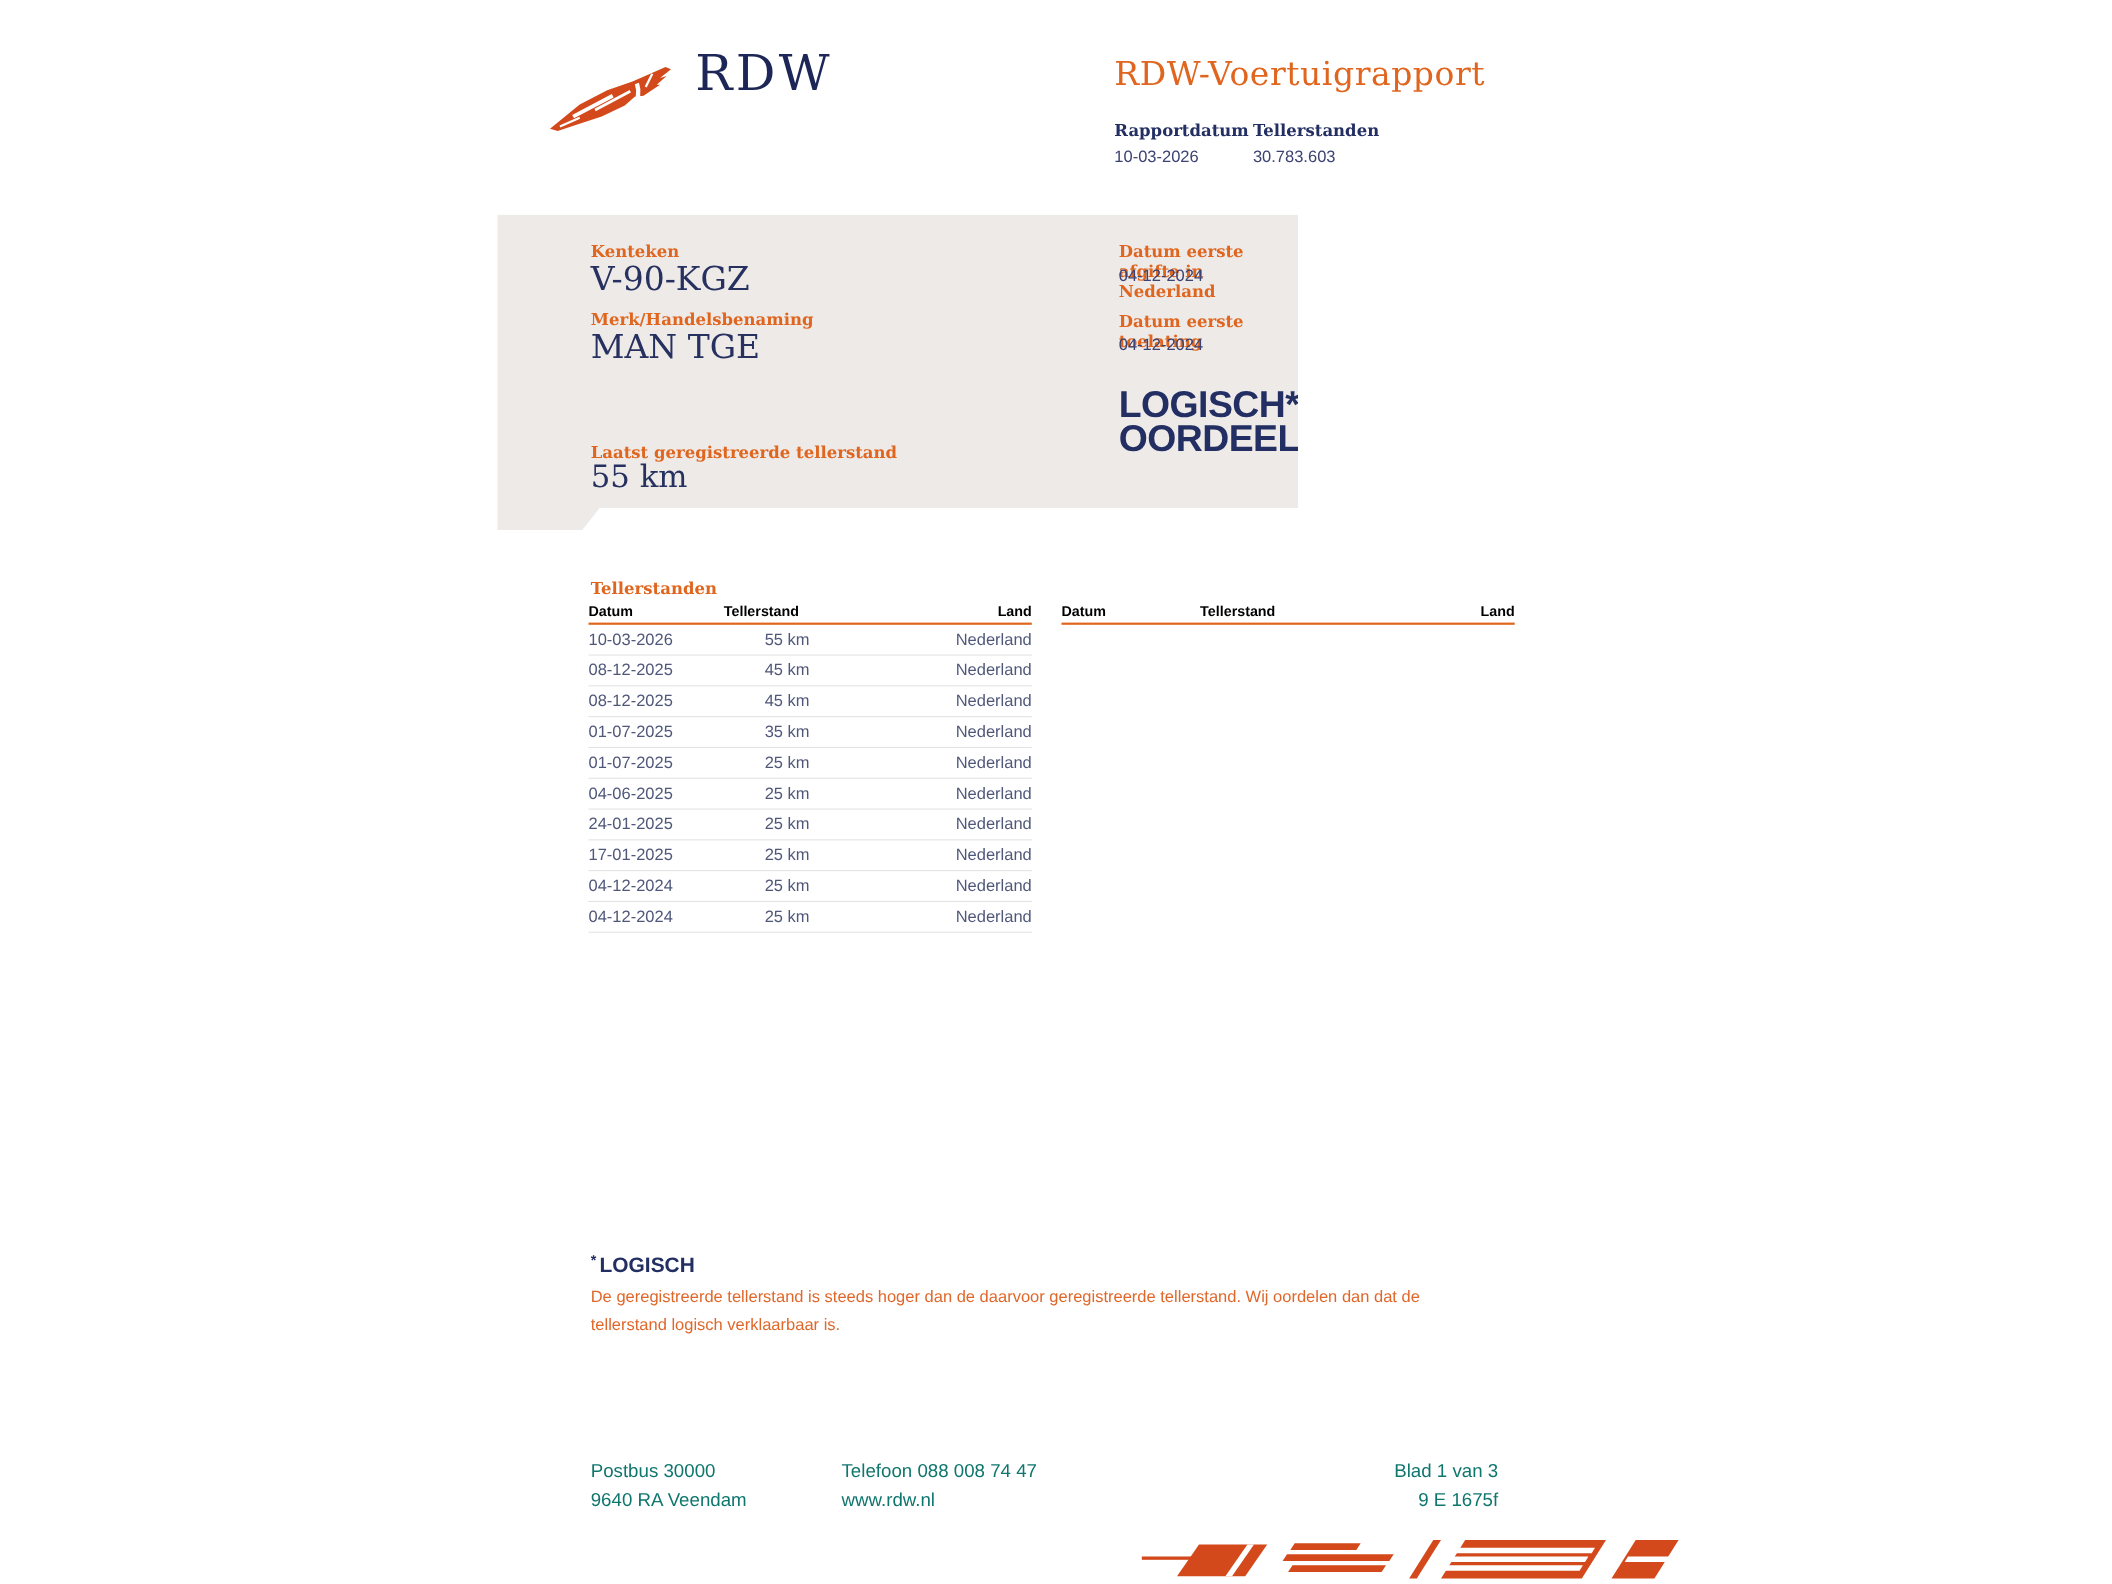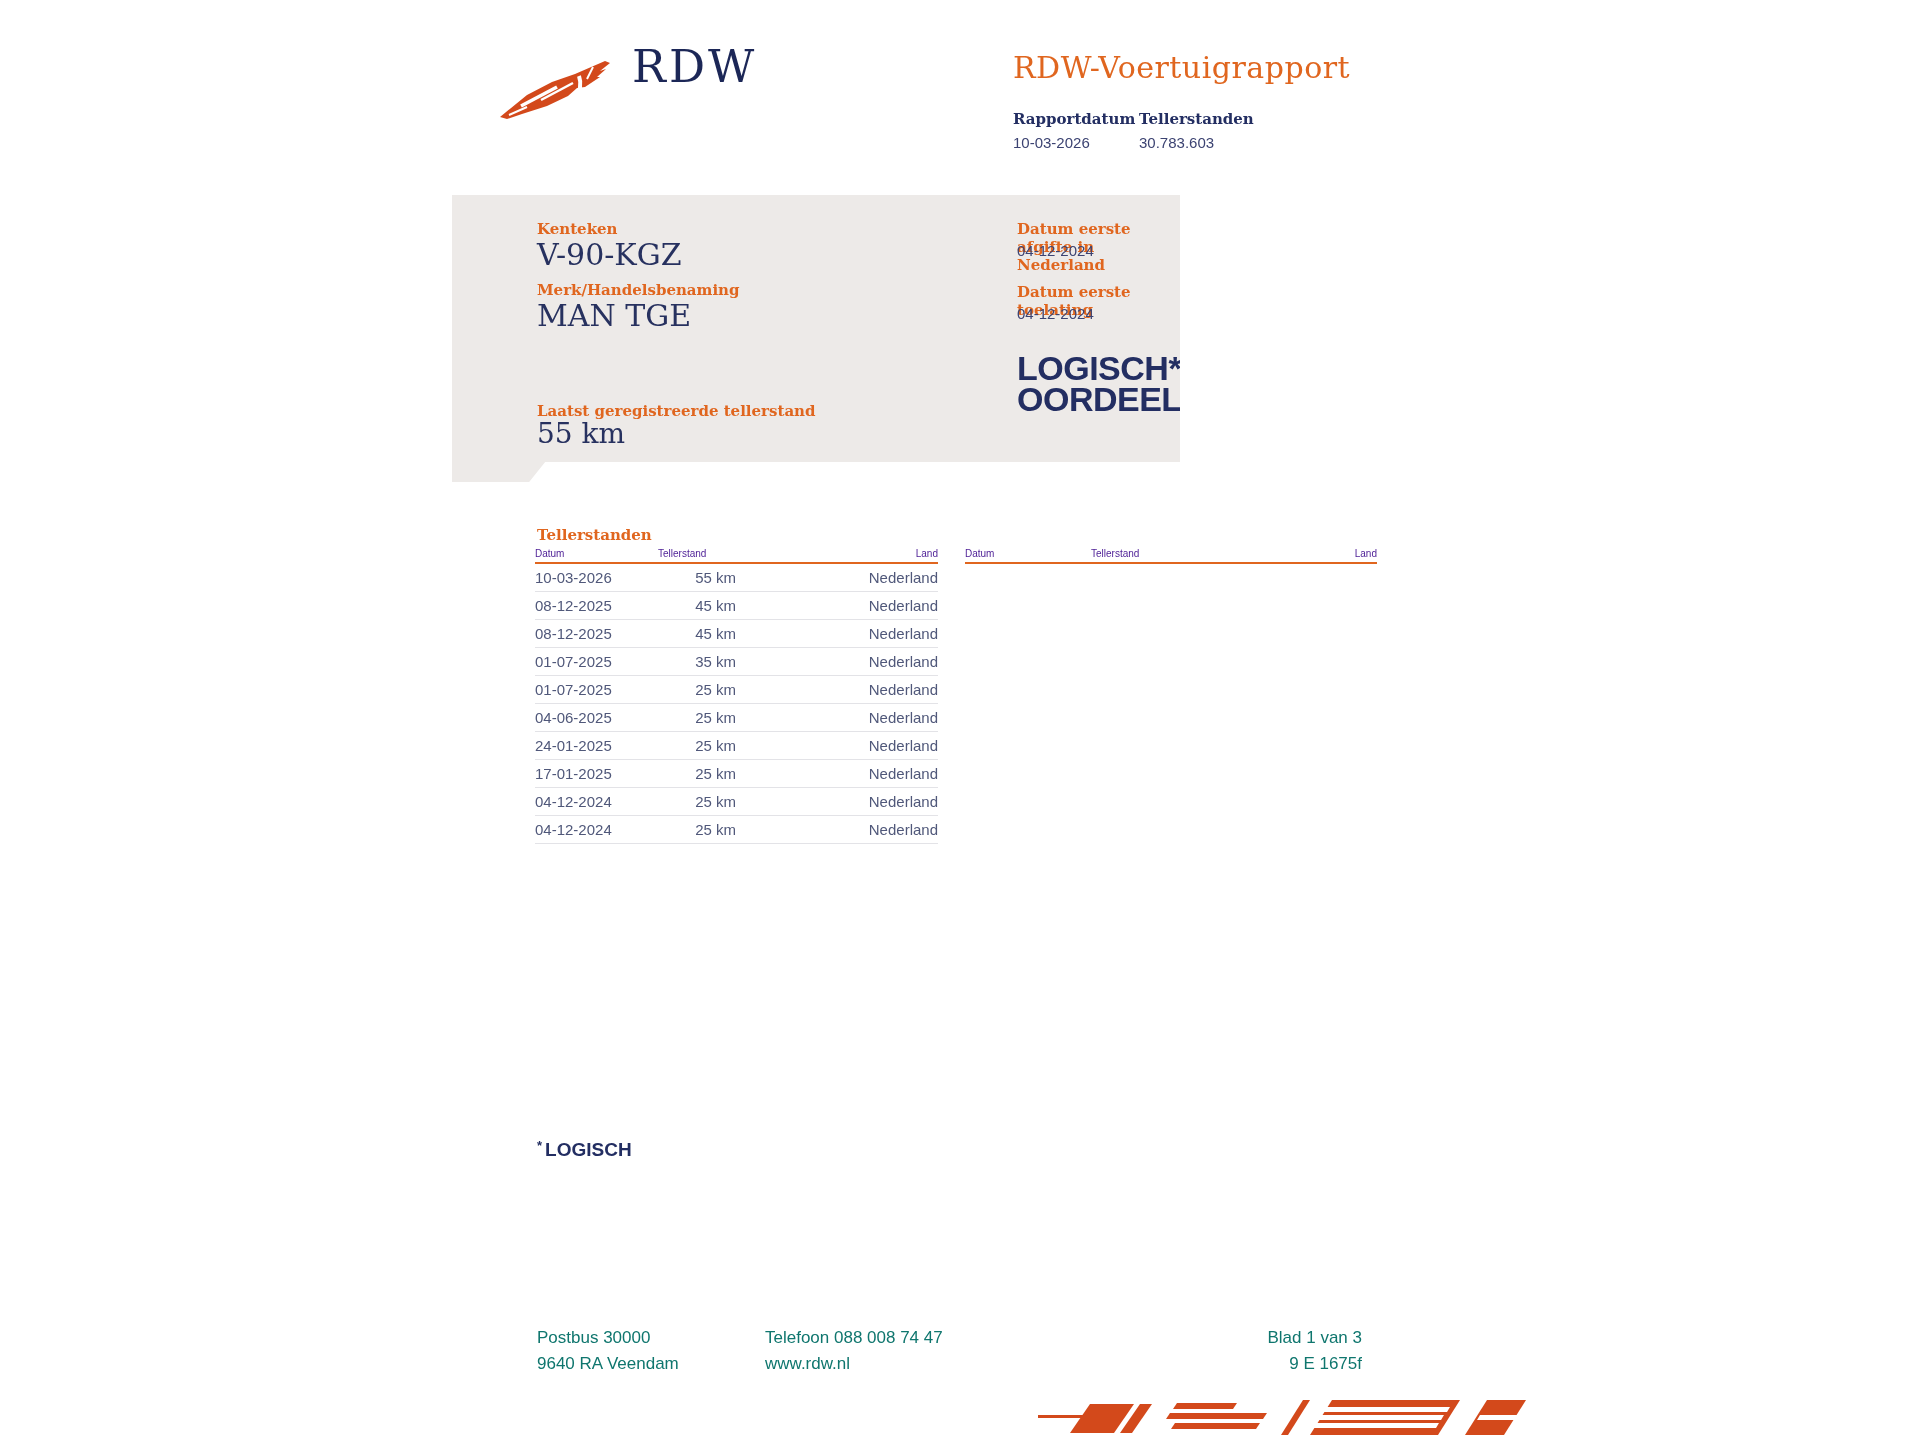--- a/index.html
+++ b/index.html
@@ -81,21 +81,21 @@
     font-weight:bold; font-size:15px; color:#e0661f;
   }
   .tsec-table { position:absolute; top:548px; }
   #table-left  { left:535px; width:403px; }
   #table-right { left:965px; width:412px; }
   .thead {
     display:grid; grid-template-columns:123px 83px auto;
     border-bottom:2px solid #e0661f; padding-bottom:3px;
   }
   #table-right .thead { grid-template-columns:126px 86px auto; }
-  .thead span { font-weight:normal; font-size:10px; color:#4c1d95; }
+  .thead span { font-weight:bold; font-size:13px; color:#000000; }
   .thead .h-land { text-align:right; }
   .trow {
     display:grid; grid-template-columns:123px 78px auto;
     height:28px; align-items:center; border-bottom:1px solid #e3e3e7;
   }
   .trow span { font-size:15px; color:#50587a; }
   .c-km { text-align:right; }
   .c-land { text-align:right; }
 
   
@@ -246,20 +246,21 @@
     <div class="thead">
       <span>Datum</span>
       <span>Tellerstand</span>
       <span class="h-land">Land</span>
     </div>
   </div>
 
   <div id="footnote-title" class="abs">
     <span class="asterisk">*</span><span>LOGISCH</span>
   </div>
+  <div id="footnote-text" class="abs">De geregistreerde tellerstand is steeds hoger dan de daarvoor geregistreerde tellerstand. Wij oordelen dan dat de tellerstand logisch verklaarbaar is.</div>
 
   <div id="footer-address" class="abs footer-col">
     <div>Postbus 30000</div>
     <div>9640 RA Veendam</div>
   </div>
   <div id="footer-contact" class="abs footer-col">
     <div>Telefoon 088 008 74 47</div>
     <div>www.rdw.nl</div>
   </div>
   <div id="footer-page" class="abs footer-col">

